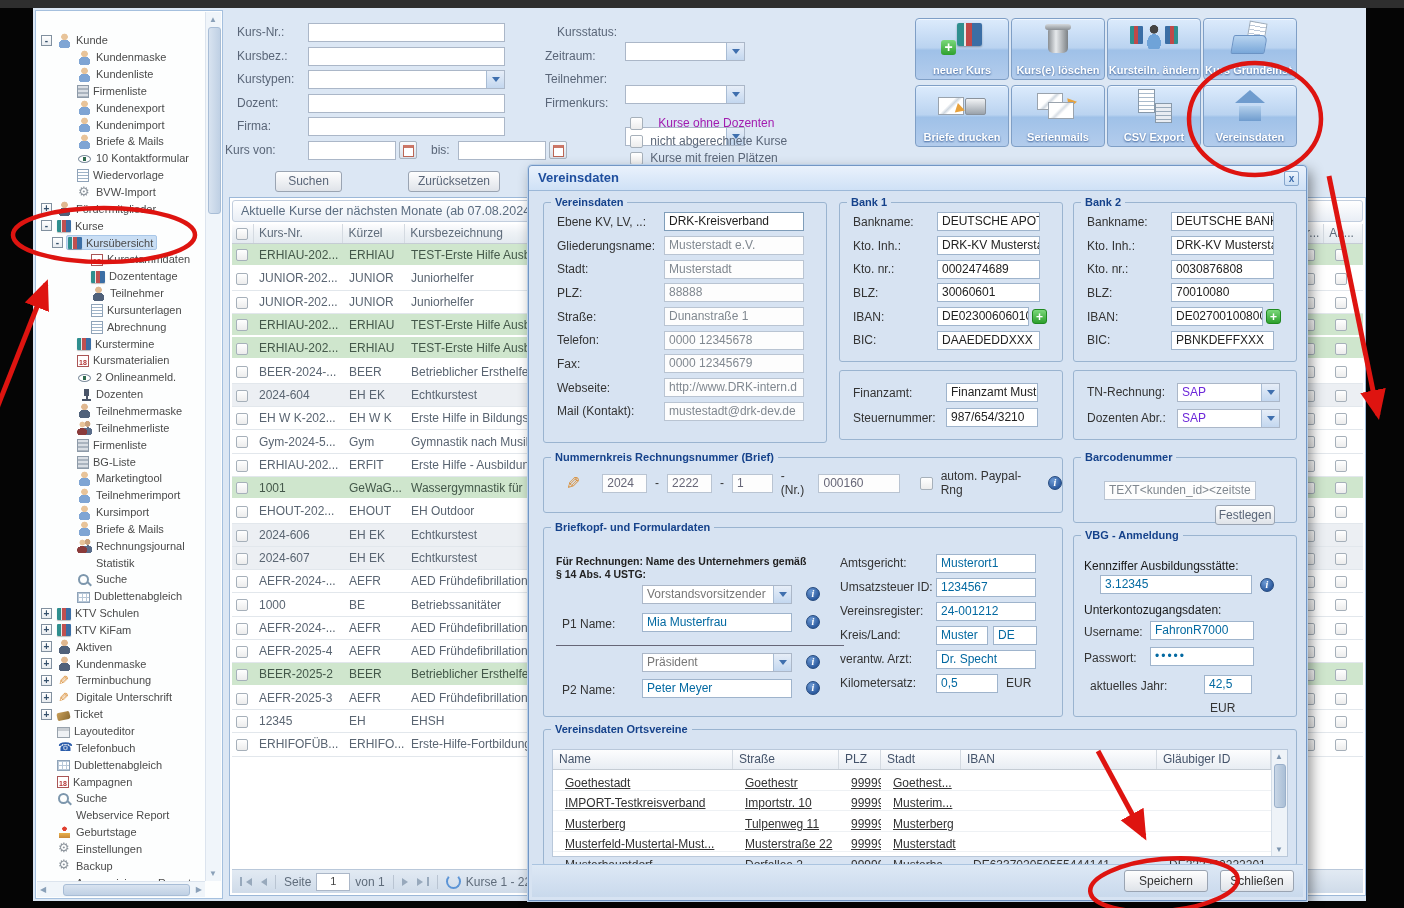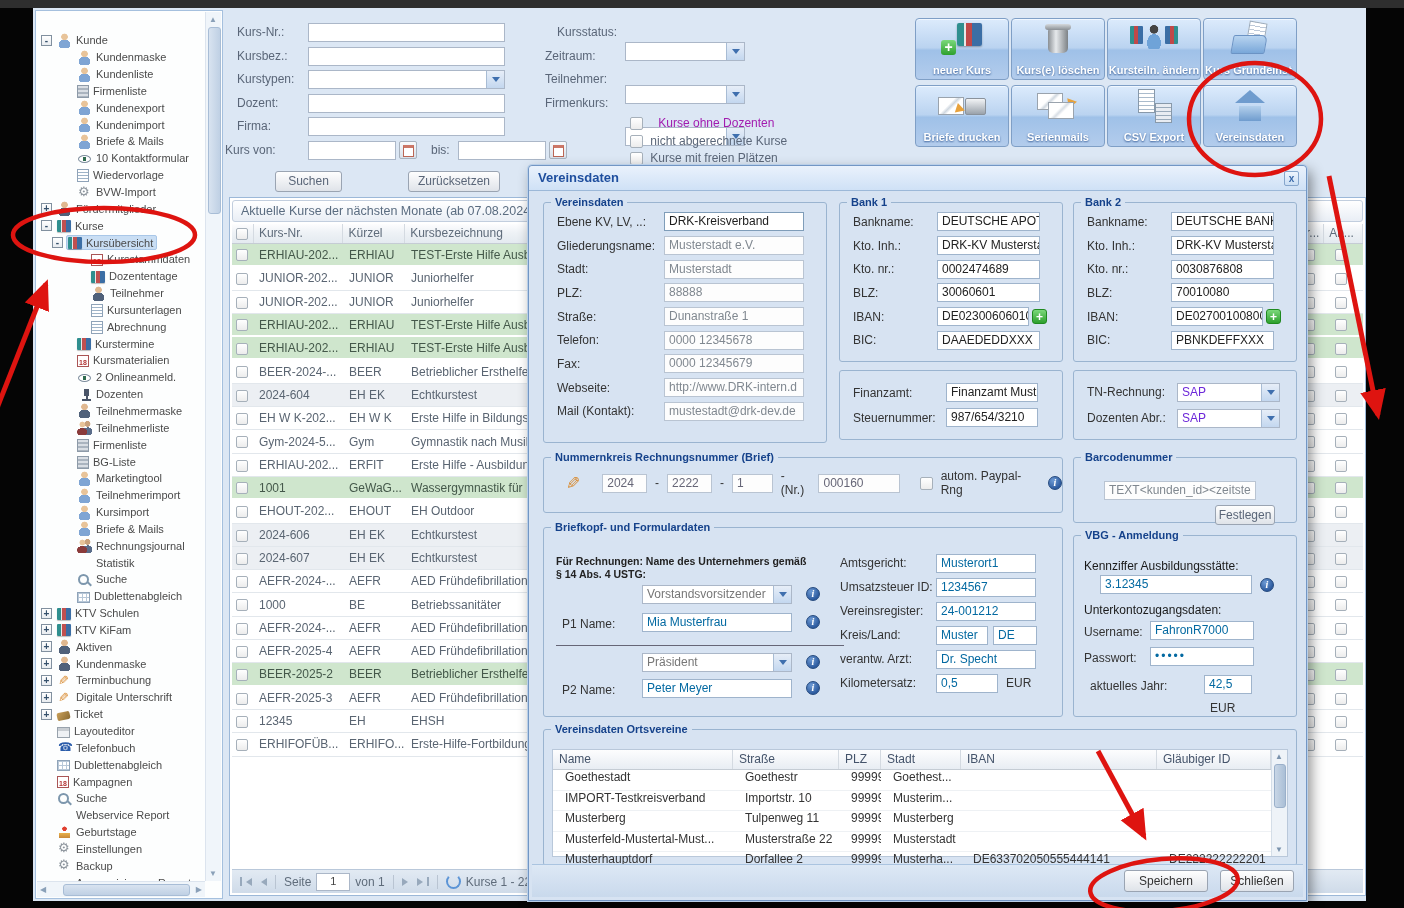--- a/index.html
+++ b/index.html
@@ -142,21 +142,21 @@
   .binput{width:100px;height:19px;background:#fff;border:1px solid #9fb4cc;box-sizing:border-box;font-size:12px;color:#0369a1;padding:1px 4px;overflow:hidden;white-space:nowrap;flex:none;}
   .brow.two .binput{width:52px;} .brow.two .b2{width:44px;margin-left:5px;}
   .brow.km .binput{width:62px;}
   .b2:empty{display:none!important;}
   .bsuffix{margin-left:8px;color:#333;} .bsuffix:empty{display:none;}
   .divider{position:absolute;border-top:1px solid #667;}
   
   .otable{position:absolute;left:8px;top:14px;right:8px;bottom:8px;background:#fff;border:1px solid #b9c8da;box-sizing:border-box;}
   .ohead{display:flex;height:19px;background:linear-gradient(#fdfdfe,#e8edf3);border-bottom:1px solid #c5ccd4;}
   .oh{border-right:1px solid #d4dae1;box-sizing:border-box;padding:2px 0 0 6px;color:#44536a;font-size:12px;overflow:hidden;white-space:nowrap;flex:none;}
-  .orow{display:flex;height:19.6px;align-items:flex-start;border-bottom:1px solid #eef1f4;}
+  .orow{display:flex;height:19.6px;align-items:flex-end;border-bottom:1px solid #eef1f4;text-decoration:underline;}
   .oc{padding-left:12px;color:#333;font-size:12px;overflow:hidden;white-space:nowrap;flex:none;box-sizing:border-box;}
   .ow1{width:180px;} .ow2{width:106px;} .ow3{width:42px;} .ow4{width:80px;} .ow5{width:196px;} .ow6{width:114px;}
   .osb{position:absolute;right:0;top:0;bottom:0;width:15px;background:#eef3f8;border-left:1px solid #d4dee8;}
   .osb .sarr{position:absolute;left:2px;width:10px;text-align:center;font-size:8px;color:#7a93ad;}
   .osb .thumb{position:absolute;left:2px;top:14px;width:10px;height:42px;background:linear-gradient(90deg,#c8d6e6,#aabfd6);border:1px solid #9ab0ca;border-radius:3px;}
   .mfooter{position:absolute;left:3px;right:3px;bottom:3px;height:32px;background:linear-gradient(#dde8f5,#c9d9ec);border-top:1px solid #aac4e0;}
   
   .anno{position:absolute;left:0;top:0;width:1404px;height:908px;z-index:99;pointer-events:none;}
 </style>
 </head>

